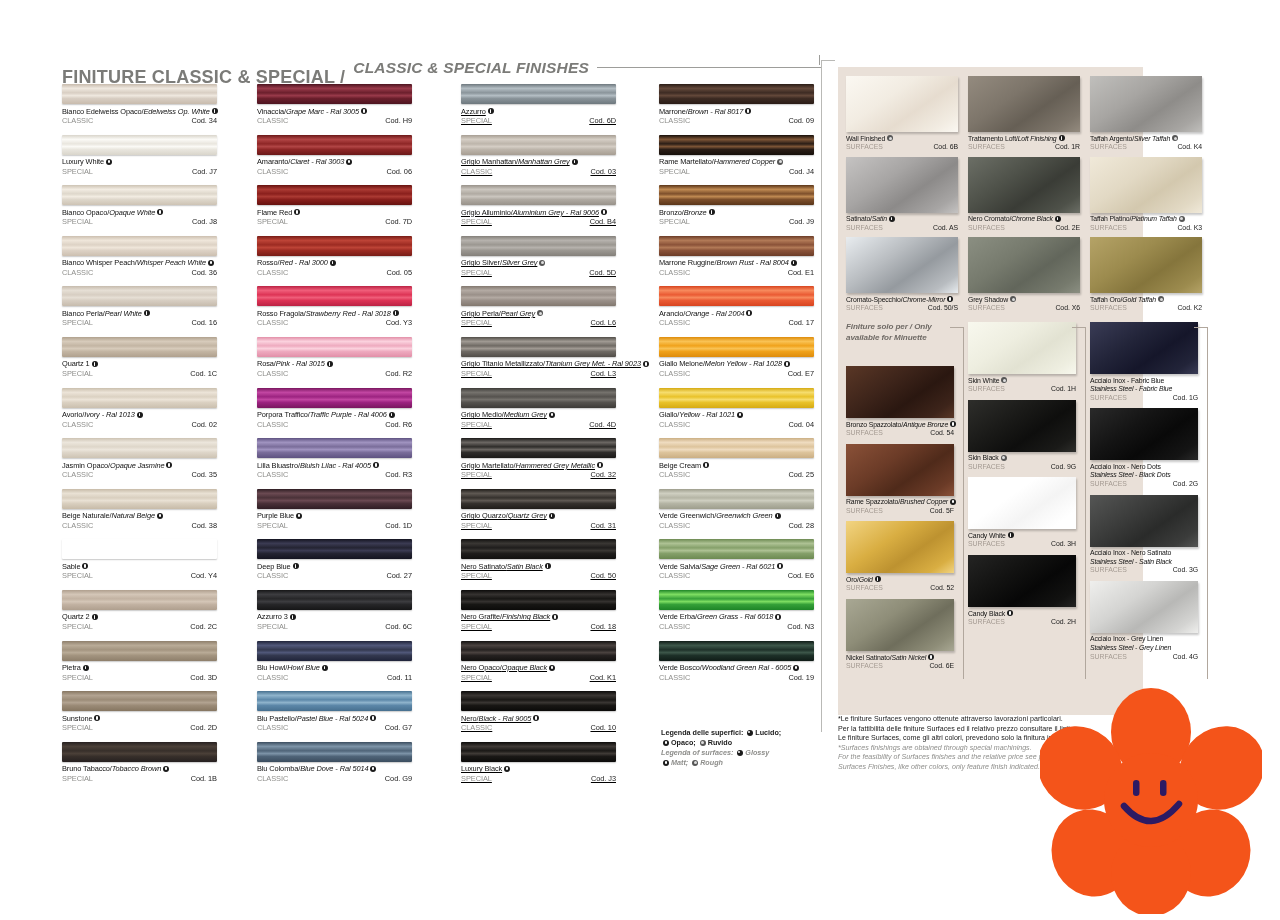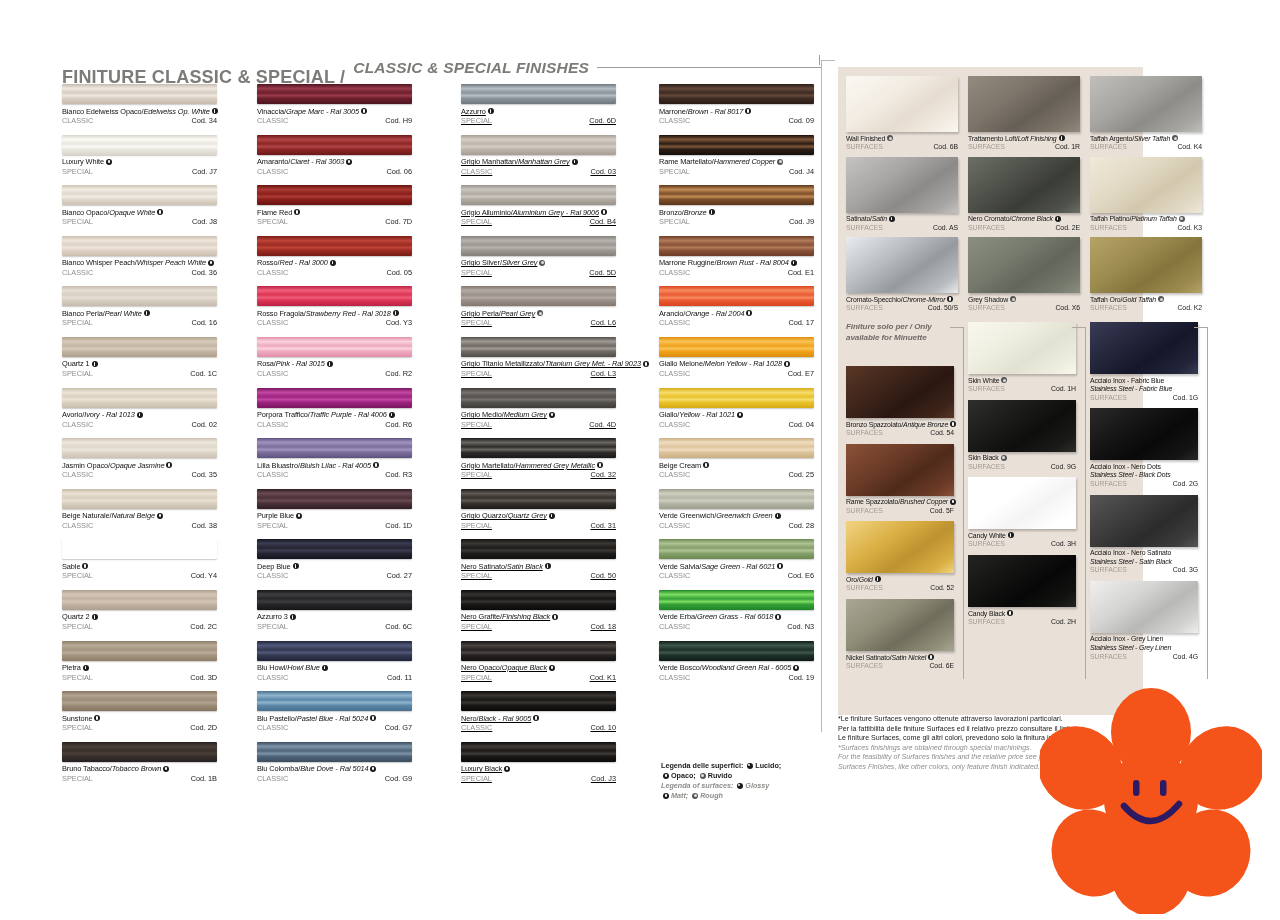--- a/index.html
+++ b/index.html
@@ -89,21 +89,21 @@
     border-radius:1px; background:#fff;
   }
   .gl.ruvido { background:#555; }
   .gl.ruvido::after {
     content:""; position:absolute; left:1.5px; top:1.5px; width:3px; height:3px;
     border-radius:50%; background:#ddd;
   }
 
   
   #legend {
-    position: absolute; left: 661px; top: 761px; width: 160px;
+    position: absolute; left: 661px; top: 728px; width: 160px;
     font-size: 7.2px; line-height: 10px; color: #1a1a1a;
   }
   #legend .l1 { font-weight: bold; }
   #legend .l2 { font-style: italic; color: #8e8e8b; font-weight: bold; }
   #legend .l2 b { color:#8e8e8b;margin-top:20px; }
 
   
   #surf-panel {
     position: absolute; left: 838px; top: 67px; width: 305px; height: 648px;
     background: #e9e0d8;

